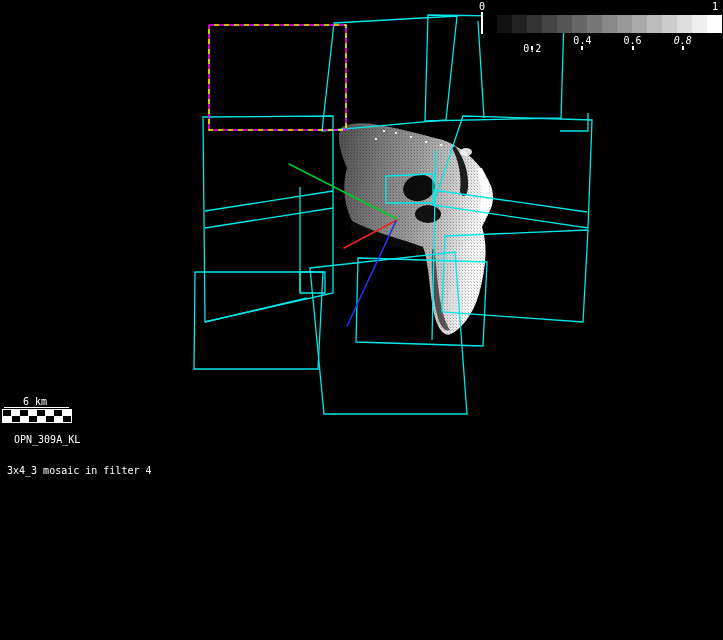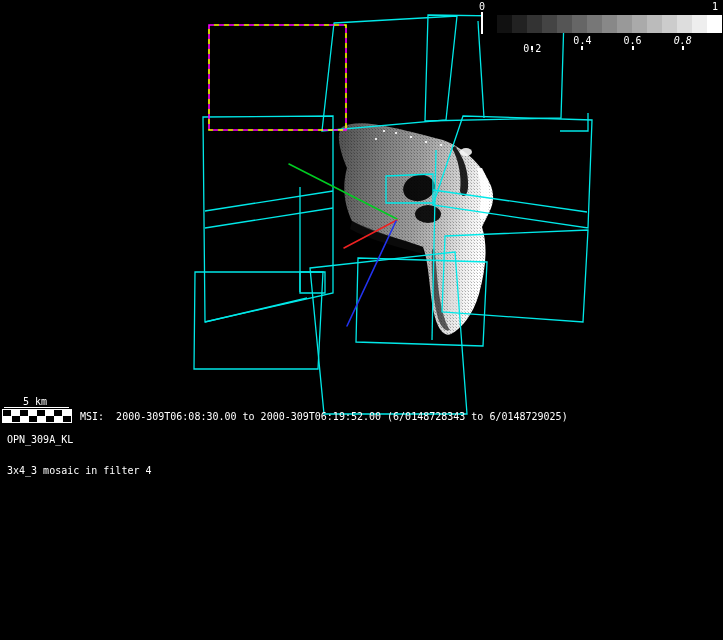--- a/index.html
+++ b/index.html
@@ -122,20 +122,19 @@
       <div class="cb-tick-label" style="left: 532.2px; margin-top: 8px;">0.2</div>
       <div class="cb-tick-mark" style="left: 532.2px;"></div>
       <div class="cb-tick-label" style="left: 582.4px;">0.4</div>
       <div class="cb-tick-mark" style="left: 582.4px;"></div>
       <div class="cb-tick-label" style="left: 632.6px;">0.6</div>
       <div class="cb-tick-mark" style="left: 632.6px;"></div>
       <div class="cb-tick-label" style="left: 682.8px; font-style: italic;">0.8</div>
       <div class="cb-tick-mark" style="left: 682.8px;"></div>
     </div>
 
-  <div class="lbl ctr" style="left:35px;top:396px">5 km</div>
+  <div class="lbl ctr" style="left:35px;top:396px">6 km</div>
   <div id="scalebar-underline"></div>
   <div id="scalebar-checker"></div>
 
-  <div class="lbl" style="left:80px;top:411px">MSI:  2000-309T06:08:30.00 to 2000-309T06:19:52.00 (6/0148728343 to 6/0148729025)</div>
-  <div class="lbl" style="left:7px;top:434px">OPN_309A_KL</div>
+  <div class="lbl" style="left:14px;top:434px">OPN_309A_KL</div>
   <div class="lbl" style="left:7px;top:465px">3x4_3 mosaic in filter 4</div>
 </div>
 
 </body></html>

